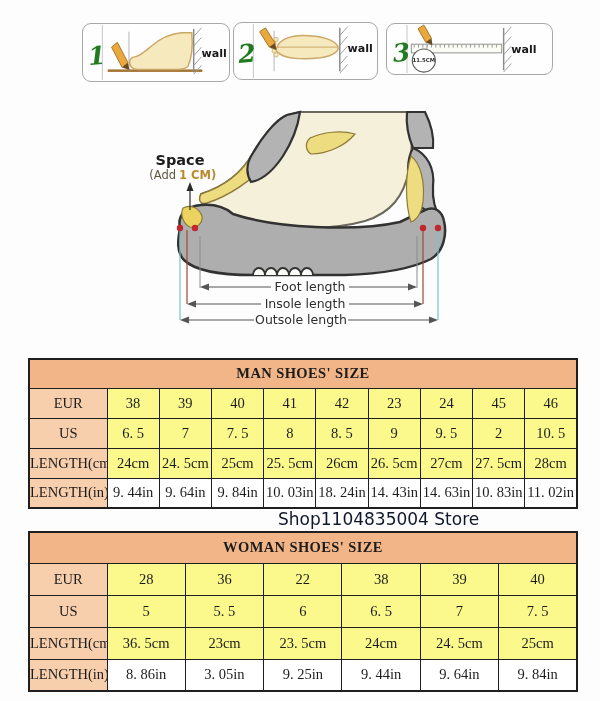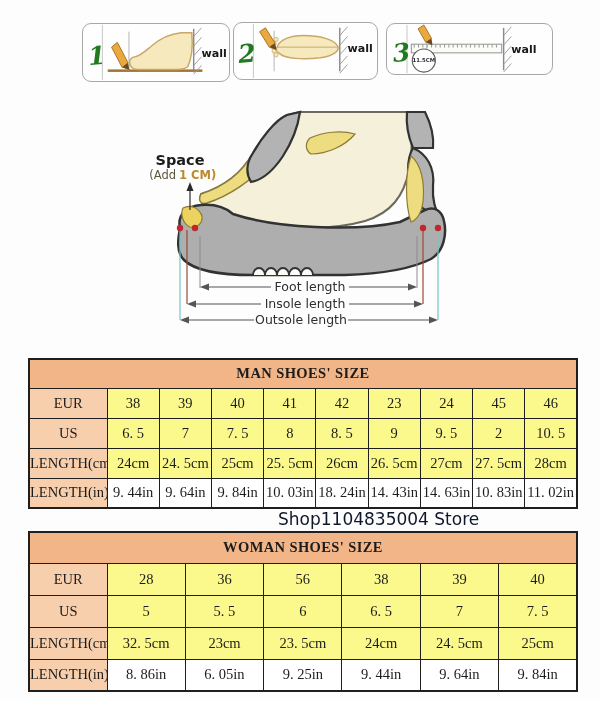--- a/index.html
+++ b/index.html
@@ -284,47 +284,47 @@
         <col>
     </colgroup>
     <tbody>
         <tr class="title-row">
       <th class="tt" colspan="7">WOMAN SHOES' SIZE</th>
     </tr>
     <tr>
       <td class="rh">EUR</td>
       <td class="cy">28</td>
       <td class="cy">36</td>
-      <td class="cy">56</td>
+      <td class="cy">22</td>
       <td class="cy">38</td>
       <td class="cy">39</td>
       <td class="cy">40</td>
     </tr>
     <tr>
       <td class="rh">US</td>
       <td class="cy">5</td>
       <td class="cy">5. 5</td>
       <td class="cy">6</td>
       <td class="cy">6. 5</td>
       <td class="cy">7</td>
       <td class="cy">7. 5</td>
     </tr>
     <tr>
       <td class="rh">LENGTH(cm)</td>
-      <td class="cy">32. 5cm</td>
+      <td class="cy">36. 5cm</td>
       <td class="cy">23cm</td>
       <td class="cy">23. 5cm</td>
       <td class="cy">24cm</td>
       <td class="cy">24. 5cm</td>
       <td class="cy">25cm</td>
     </tr>
     <tr>
       <td class="rh">LENGTH(in)</td>
       <td class="cw">8. 86in</td>
-      <td class="cw">6. 05in</td>
+      <td class="cw">3. 05in</td>
       <td class="cw">9. 25in</td>
       <td class="cw">9. 44in</td>
       <td class="cw">9. 64in</td>
       <td class="cw">9. 84in</td>
     </tr>
   </tbody>
     </table>
 
 </div>
 

